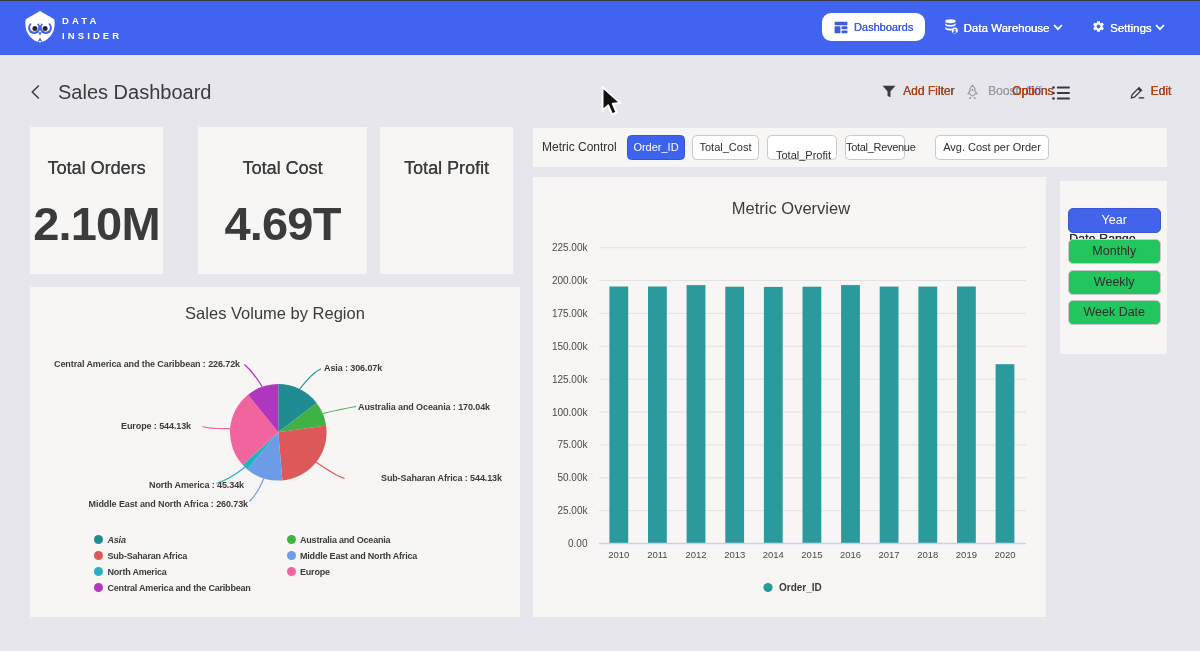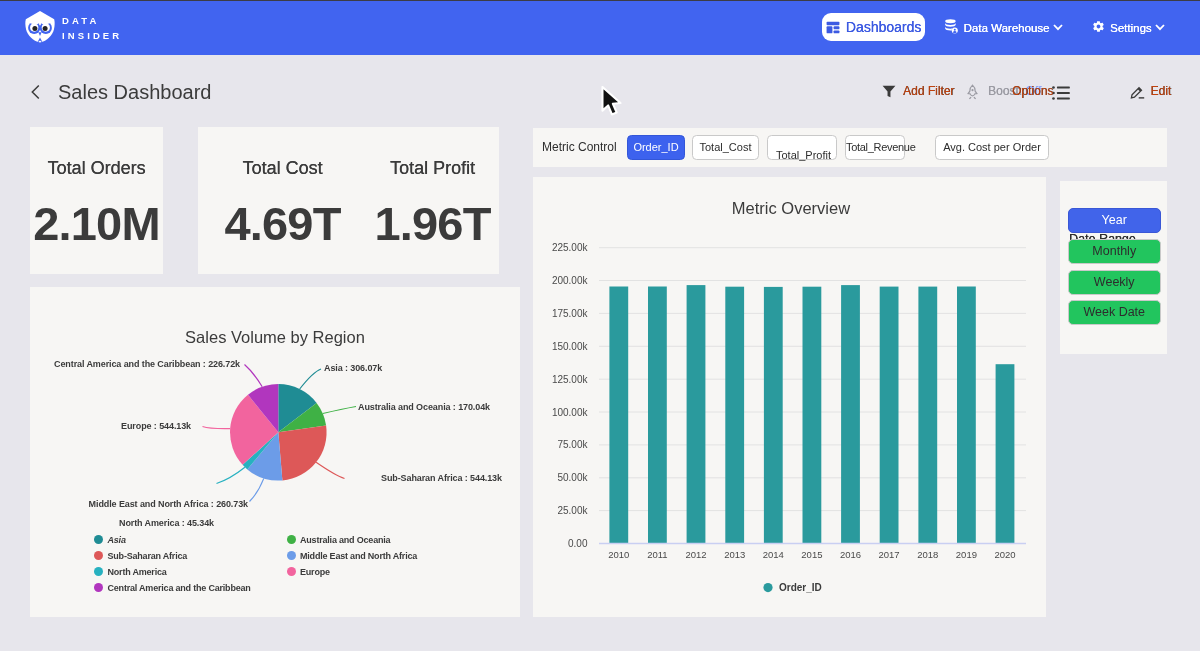--- a/index.html
+++ b/index.html
@@ -3,21 +3,21 @@
 <meta charset="utf-8">
 <style>
   * { margin:0; padding:0; box-sizing:border-box; }
   html,body { width:1200px; height:651px; overflow:hidden; }
   body { font-family:"Liberation Sans", sans-serif; background:#e7e6ec; position:relative; }
   .abs { position:absolute; }
   
   .nav { position:absolute; left:0; top:0; width:1200px; height:55px; background:#4164f0; border-top:1px solid #3c3c46; }
   .logo-text { position:absolute; left:62px; top:13px; color:#fff; font-size:9.5px; font-weight:bold; letter-spacing:3.1px; line-height:15px; }
   .nav-btn { position:absolute; top:13px; height:28px; display:flex; align-items:center; color:#fff; font-size:11.5px; text-shadow:0.3px 0 0 #fff; }
-  .dash-pill { left:822px; width:103px; background:#fff; border-radius:9px; color:#3c5ae2; font-size:14px; text-shadow:0.3px 0 0 #3c5ae2; justify-content:center; }
+  .dash-pill { left:822px; width:103px; background:#fff; border-radius:9px; color:#3c5ae2; font-size:11px; text-shadow:0.3px 0 0 #3c5ae2; justify-content:center; }
   .pagetitle { position:absolute; left:58px; top:81px; font-size:20px; color:#3b3b3b; }
   .tb-item { position:absolute; top:84px; font-size:12px; color:#c2410c; text-shadow:0.35px 0 0 #3b3b3b; }
   
   .card { position:absolute; background:#f7f6f4; }
   .stat-title { text-align:center; font-size:18px; color:#3b3b3b; margin-top:31px; text-shadow:0.3px 0 0 #3b3b3b; }
   .stat-value { text-align:center; font-size:47px; font-weight:bold; color:#3b3b3b; margin-top:16.5px; letter-spacing:-0.8px; text-shadow:none; }
   
   .chip { position:absolute; top:135px; height:25px; line-height:23px; padding:0 7px; background:#fff; border:1px solid #c9c9c9; border-radius:4.5px; font-size:11px; color:#2d2d2d; }
   .chip.sel { background:#3d62ee; border-color:#3356d8; color:#fff; }
   
@@ -111,35 +111,34 @@
 <div class="tb-item" style="left:1150.5px;">Edit</div>
 
 <div class="card" style="left:30px; top:127px; width:133px; height:147px;">
   <div class="stat-title">Total Orders</div>
     <div class="stat-value">2.10M</div>
 </div>
 <div class="card" style="left:198px; top:127px; width:169px; height:147px;">
   <div class="stat-title">Total Cost</div>
     <div class="stat-value">4.69T</div>
 </div>
-<div class="card" style="left:366px; top:127px; width:133px; height:147px;">
+<div class="card" style="left:380px; top:127px; width:133px; height:147px;">
   <div class="stat-title">Total Profit</div>
-    <div class="stat-value">1.96T</div>
 </div>
 
 <div class="card" style="left:533px; top:128px; width:634px; height:39px;"></div>
 <div class="abs" style="left:542px; top:140px; font-size:12px; color:#2d2d2d;">Metric Control</div>
 <div class="chip sel" style="left:627px; width:58px; text-align:center; padding:0;">Order_ID</div>
 <div class="chip" style="left:692px; width:67px; text-align:center; padding:0;">Total_Cost</div>
 <div class="chip" style="left:767px; width:70px; text-align:center; padding:8px;">Total_Profit</div>
 <div class="chip" style="left:845px; width:60px; text-align:center; padding:0; letter-spacing:-0.3px;">Total_Revenue</div>
 <div class="chip" style="left:935px; width:114px; text-align:center; padding:0;">Avg. Cost per Order</div>
 
 <div class="card" style="left:30px; top:287px; width:490px; height:330px;"></div>
-<div class="abs" style="left:30px; top:304px; width:490px; text-align:center; font-size:16.5px; color:#3b3b3b;margin-top:24px;">Sales Volume by Region</div>
+<div class="abs" style="left:30px; top:304px; width:490px; text-align:center; font-size:16.5px; color:#3b3b3b;">Sales Volume by Region</div>
 <svg class="abs" style="left:30px; top:287px;" width="490" height="330" viewBox="0 0 490 330">
   <g fill="none" stroke-width="1.2">
     <path stroke="#1f8c94" d="M269.7,102.0 Q283,85 291,82"></path>
     <path stroke="#3fb145" d="M292.8,126.5 Q312,122 326,119.5"></path>
     <path stroke="#dd5858" d="M286.1,175.3 Q306,189 314.5,191.5"></path>
     <path stroke="#6c9ce8" d="M233.8,191.4 Q228,206 219.5,214.5"></path>
     <path stroke="#27b1c0" d="M214.9,180.2 Q200,192 186.5,196.5"></path>
     <path stroke="#f2649e" d="M200.1,141.6 Q180,142 172.5,139.5"></path>
     <path stroke="#b136be" d="M232.2,99.8 Q224,86 214.5,77.5"></path>
   </g>
@@ -148,21 +147,21 @@
   <path d="M248.3,145.3 L296.1,138.4 A48.3,48.3 0 0 1 252.4,193.4 Z" fill="#dd5858"></path>
   <path d="M248.3,145.3 L252.4,193.4 A48.3,48.3 0 0 1 217.3,182.4 Z" fill="#6c9ce8"></path>
   <path d="M248.3,145.3 L217.3,182.4 A48.3,48.3 0 0 1 212.6,177.8 Z" fill="#27b1c0"></path>
   <path d="M248.3,145.3 L212.6,177.8 A48.3,48.3 0 0 1 218.0,107.7 Z" fill="#f2649e"></path>
   <path d="M248.3,145.3 L218.0,107.7 A48.3,48.3 0 0 1 248.3,97.0 Z" fill="#b136be"></path>
 </svg>
 <div class="plabel" style="left:324px; top:363px;">Asia : 306.07k</div>
 <div class="plabel" style="left:358px; top:402px;">Australia and Oceania : 170.04k</div>
 <div class="plabel" style="left:349px; top:473px;margin-left:32px;">Sub-Saharan Africa : 544.13k</div>
 <div class="plabel" style="right:952px; top:499px;">Middle East and North Africa : 260.73k</div>
-<div class="plabel" style="right:986px; top:480px;margin-top:38px;">North America : 45.34k</div>
+<div class="plabel" style="right:956px; top:480px;">North America : 45.34k</div>
 <div class="plabel" style="right:1009px; top:421px;">Europe : 544.13k</div>
 <div class="plabel" style="right:960px; top:359px;">Central America and the Caribbean : 226.72k</div>
 
 <div class="leg" style="--c:#1f8c94; left:94px; top:533.5px;font-style:italic;">Asia</div>
 <div class="leg" style="--c:#3fb145; left:286.5px; top:533.5px;">Australia and Oceania</div>
 <div class="leg" style="--c:#dd5858; left:94px; top:549.5px;">Sub-Saharan Africa</div>
 <div class="leg" style="--c:#6c9ce8; left:286.5px; top:549.5px;">Middle East and North Africa</div>
 <div class="leg" style="--c:#27b1c0; left:94px; top:565.5px;">North America</div>
 <div class="leg" style="--c:#f2649e; left:286.5px; top:565.5px;">Europe</div>
 <div class="leg" style="--c:#b136be; left:94px; top:581.5px;">Central America and the Caribbean</div>

